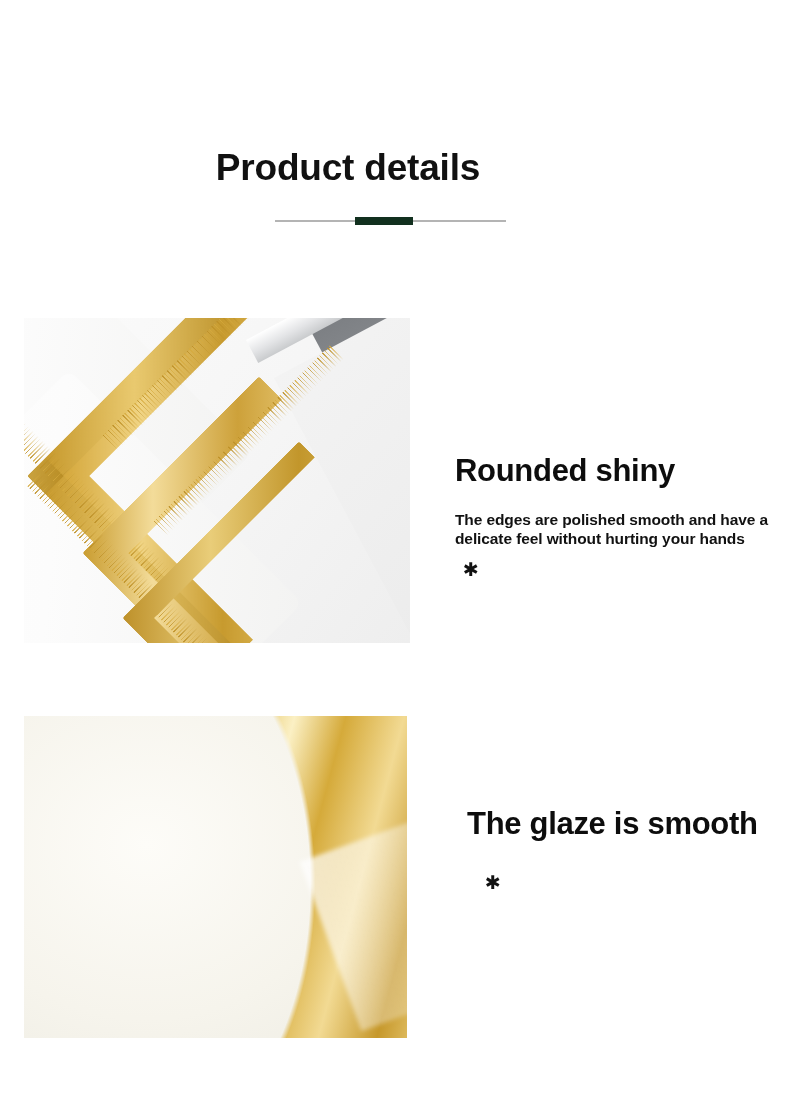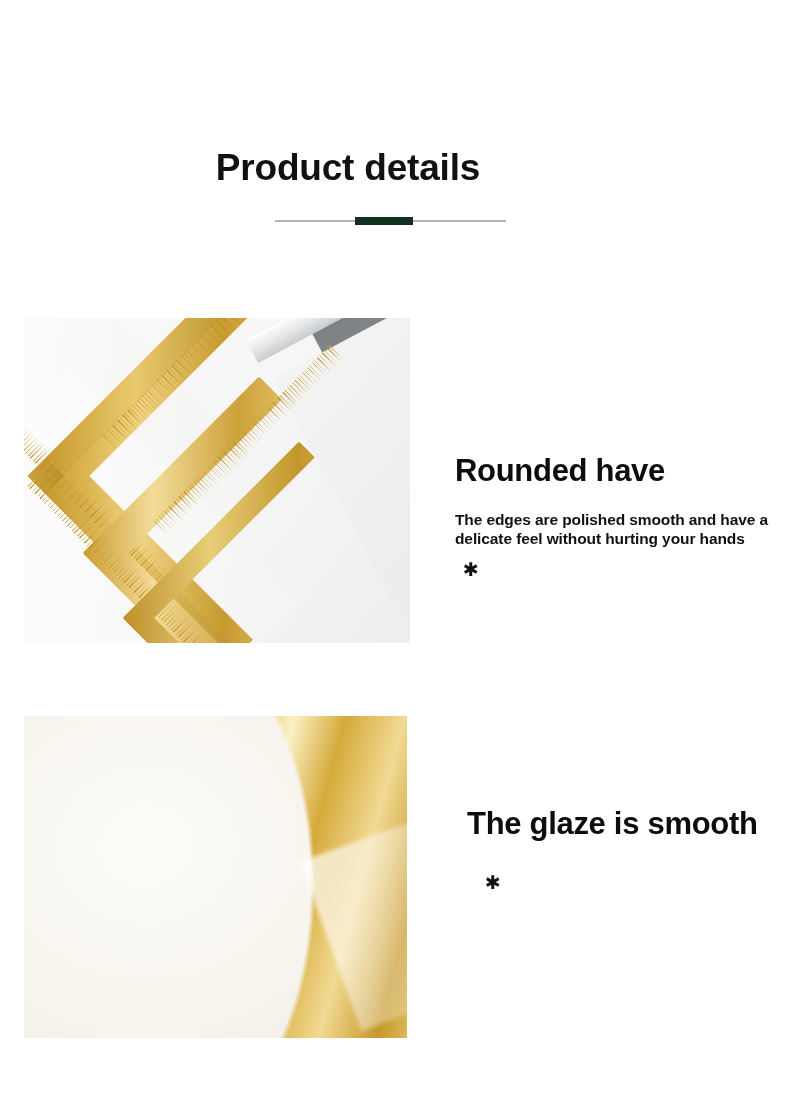--- a/index.html
+++ b/index.html
@@ -287,21 +287,21 @@
     <div class="feather feather-1b"></div>
 
     <div class="gold-band gold-2"></div>
     <div class="feather feather-2a"></div>
     <div class="feather feather-2b"></div>
 
     <div class="gold-band gold-3"></div>
   </div>
 
   <div class="feature-text">
-    <div class="feature-heading">Rounded have</div>
+    <div class="feature-heading">Rounded shiny</div>
     <div class="feature-body">The edges are polished smooth and have a delicate feel without hurting your hands</div>
     <div class="feature-star">✱</div>
   </div>
 </div>
 
 <div class="feature" id="feature-2">
 
   <div class="feature-photo">
     <div class="photo2-bg"></div>
     <div class="photo2-edge"></div>

